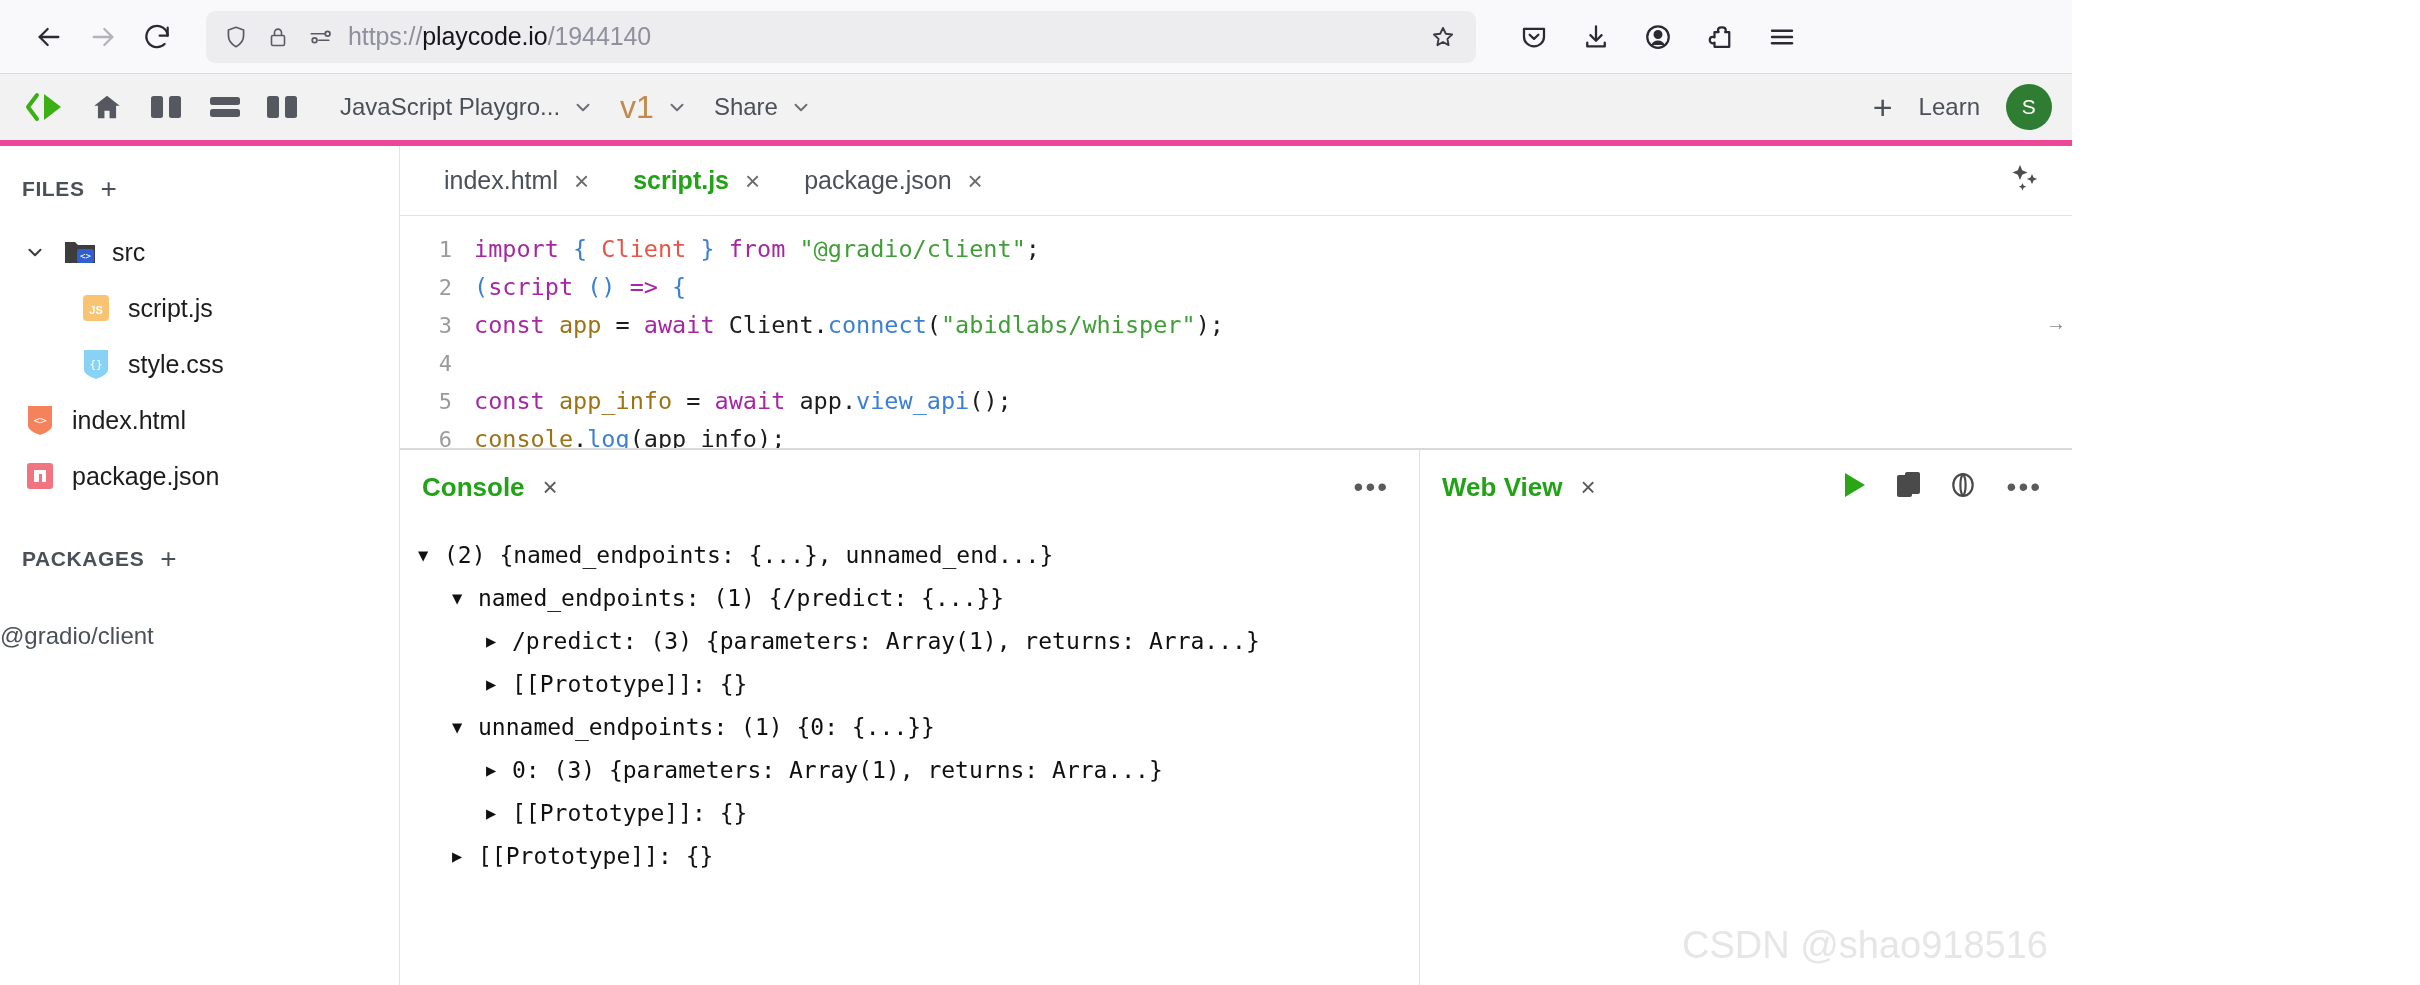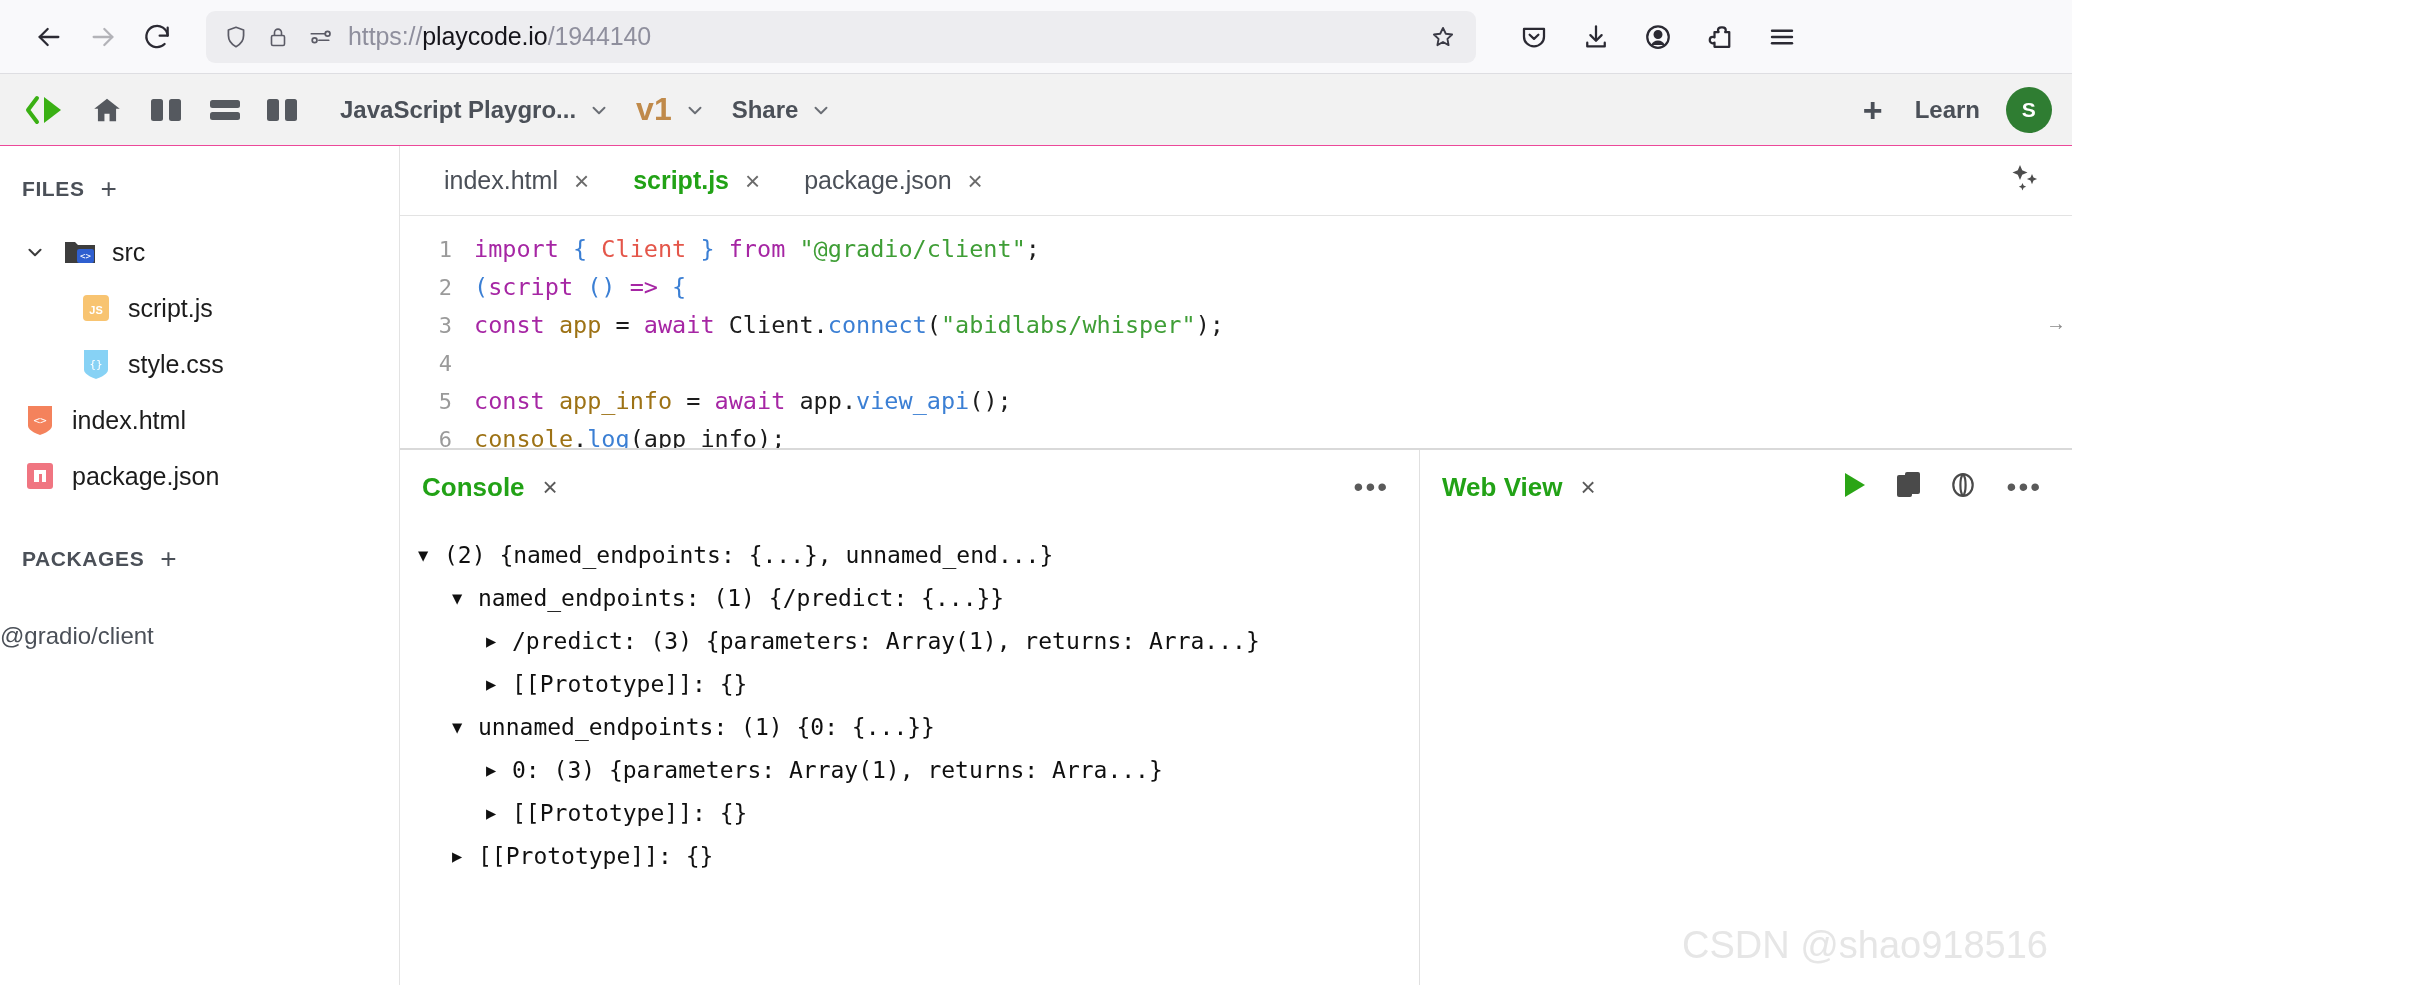--- a/index.html
+++ b/index.html
@@ -52,38 +52,37 @@
   .url-text .dim { color: #8f8f9d; }
   .star-btn { width: 34px; height: 34px; display:flex; align-items:center; justify-content:center; flex:0 0 auto; }
 
   .browser-right { display: flex; align-items: center; gap: 10px; margin-left: 14px; }
   .tool-btn { width: 52px; height: 52px; display:flex; align-items:center; justify-content:center; border-radius:6px; }
 
   
   .app-header {
     height: 72px;
     background: #f2f2f2;
-    border-bottom: 1px solid #ec4899;
+    border-bottom: 6px solid #ec4899;
     display: flex;
     align-items: center;
     padding: 0 20px 0 14px;
-    font-weight: bold;
   }
   .hdr-item { display:flex; align-items:center; justify-content:center; height: 52px; padding: 0 10px; border-radius:5px; }
   .logo-mark { width: 46px; height: 46px; display:flex; align-items:center; justify-content:center; }
   .layout-icons { display: flex; align-items: center; gap: 4px; margin-left: 6px; }
   .proj-name {
     font-size: 24px; color: #4b5058; margin-left: 30px; white-space: nowrap;
   }
   .caret { margin-left: 12px; display: inline-flex; }
   .ver-label { font-size: 32px; color: #c08a4a; margin-left: 26px; }
   .share-label { font-size: 24px; color: #4b5058; margin-left: 26px; }
   .spacer { flex: 1 1 auto; }
   .plus-btn { font-size: 34px; color: #4b5058; line-height: 1; padding: 0 16px; }
-  .learn-label { font-size: 24px; color: #4b5058; margin: 0 26px 0 16px; }
+  .learn-label { font-size: 24px; color: #4b5058; margin: 0 26px 0 10px; }
   .avatar {
     width: 46px; height: 46px; border-radius: 50%;
     background: #2f7d32; color: #fff;
     display: flex; align-items: center; justify-content: center;
     font-size: 21px; letter-spacing: .5px;
   }
 
   
   .body-split { display: flex; height: calc(985px - 74px - 72px); }
 

